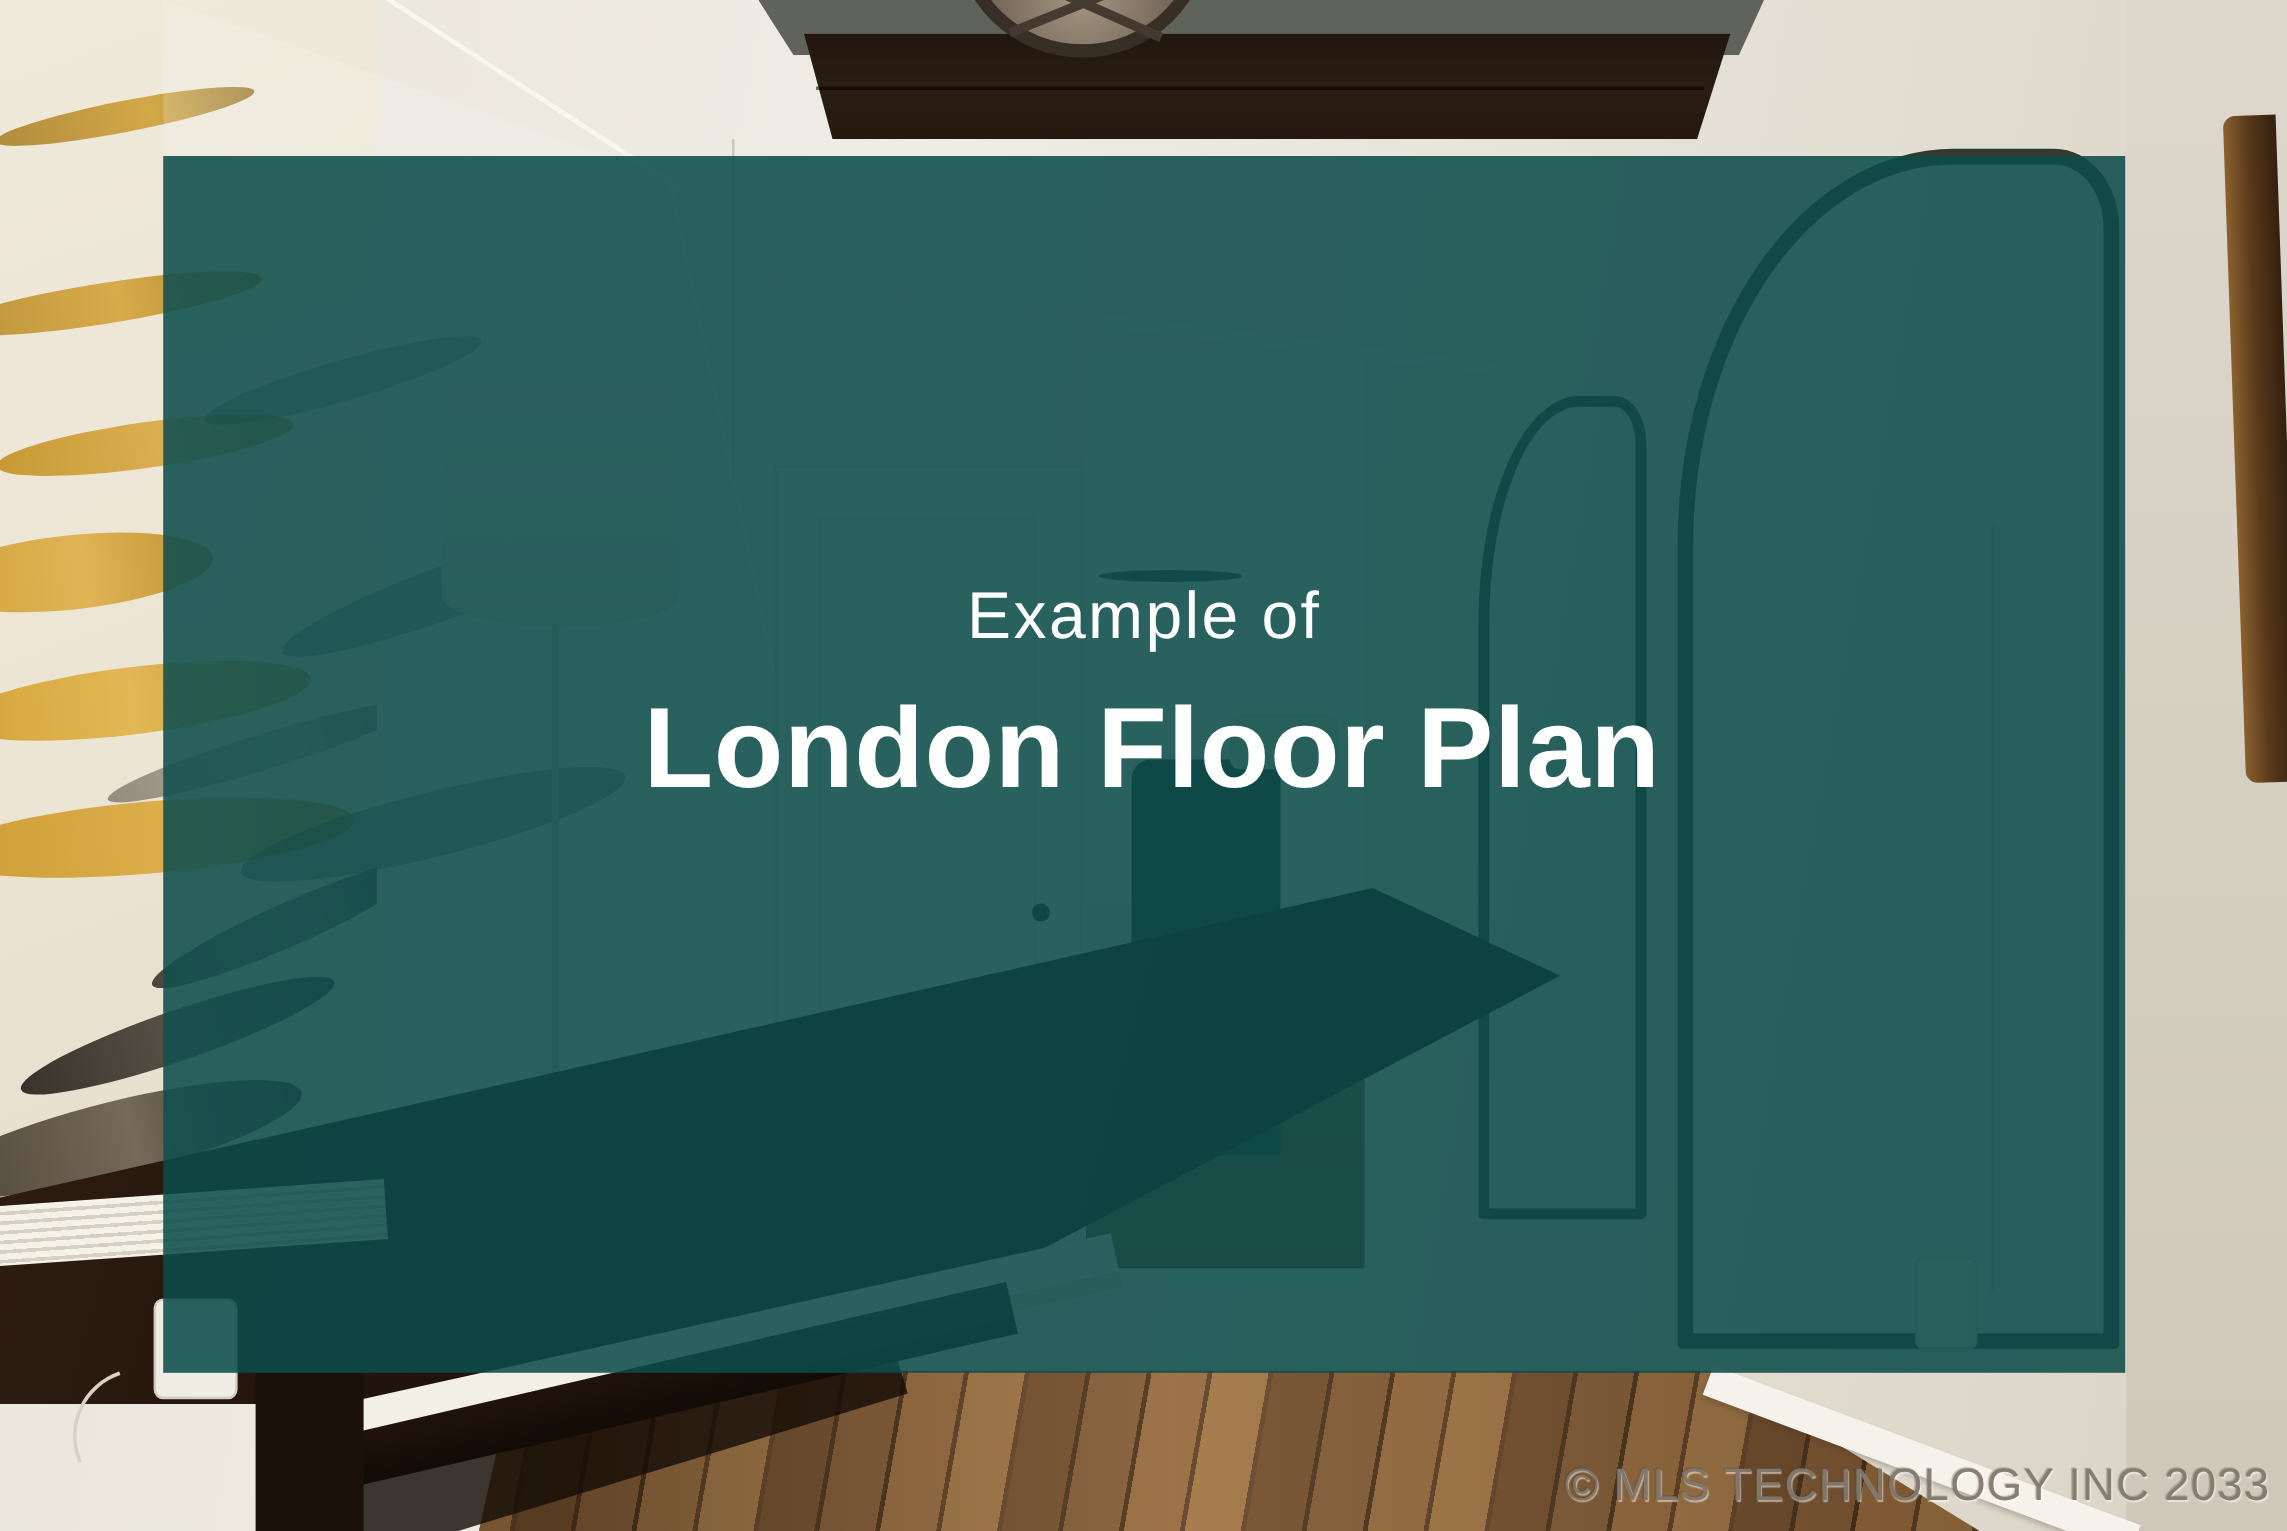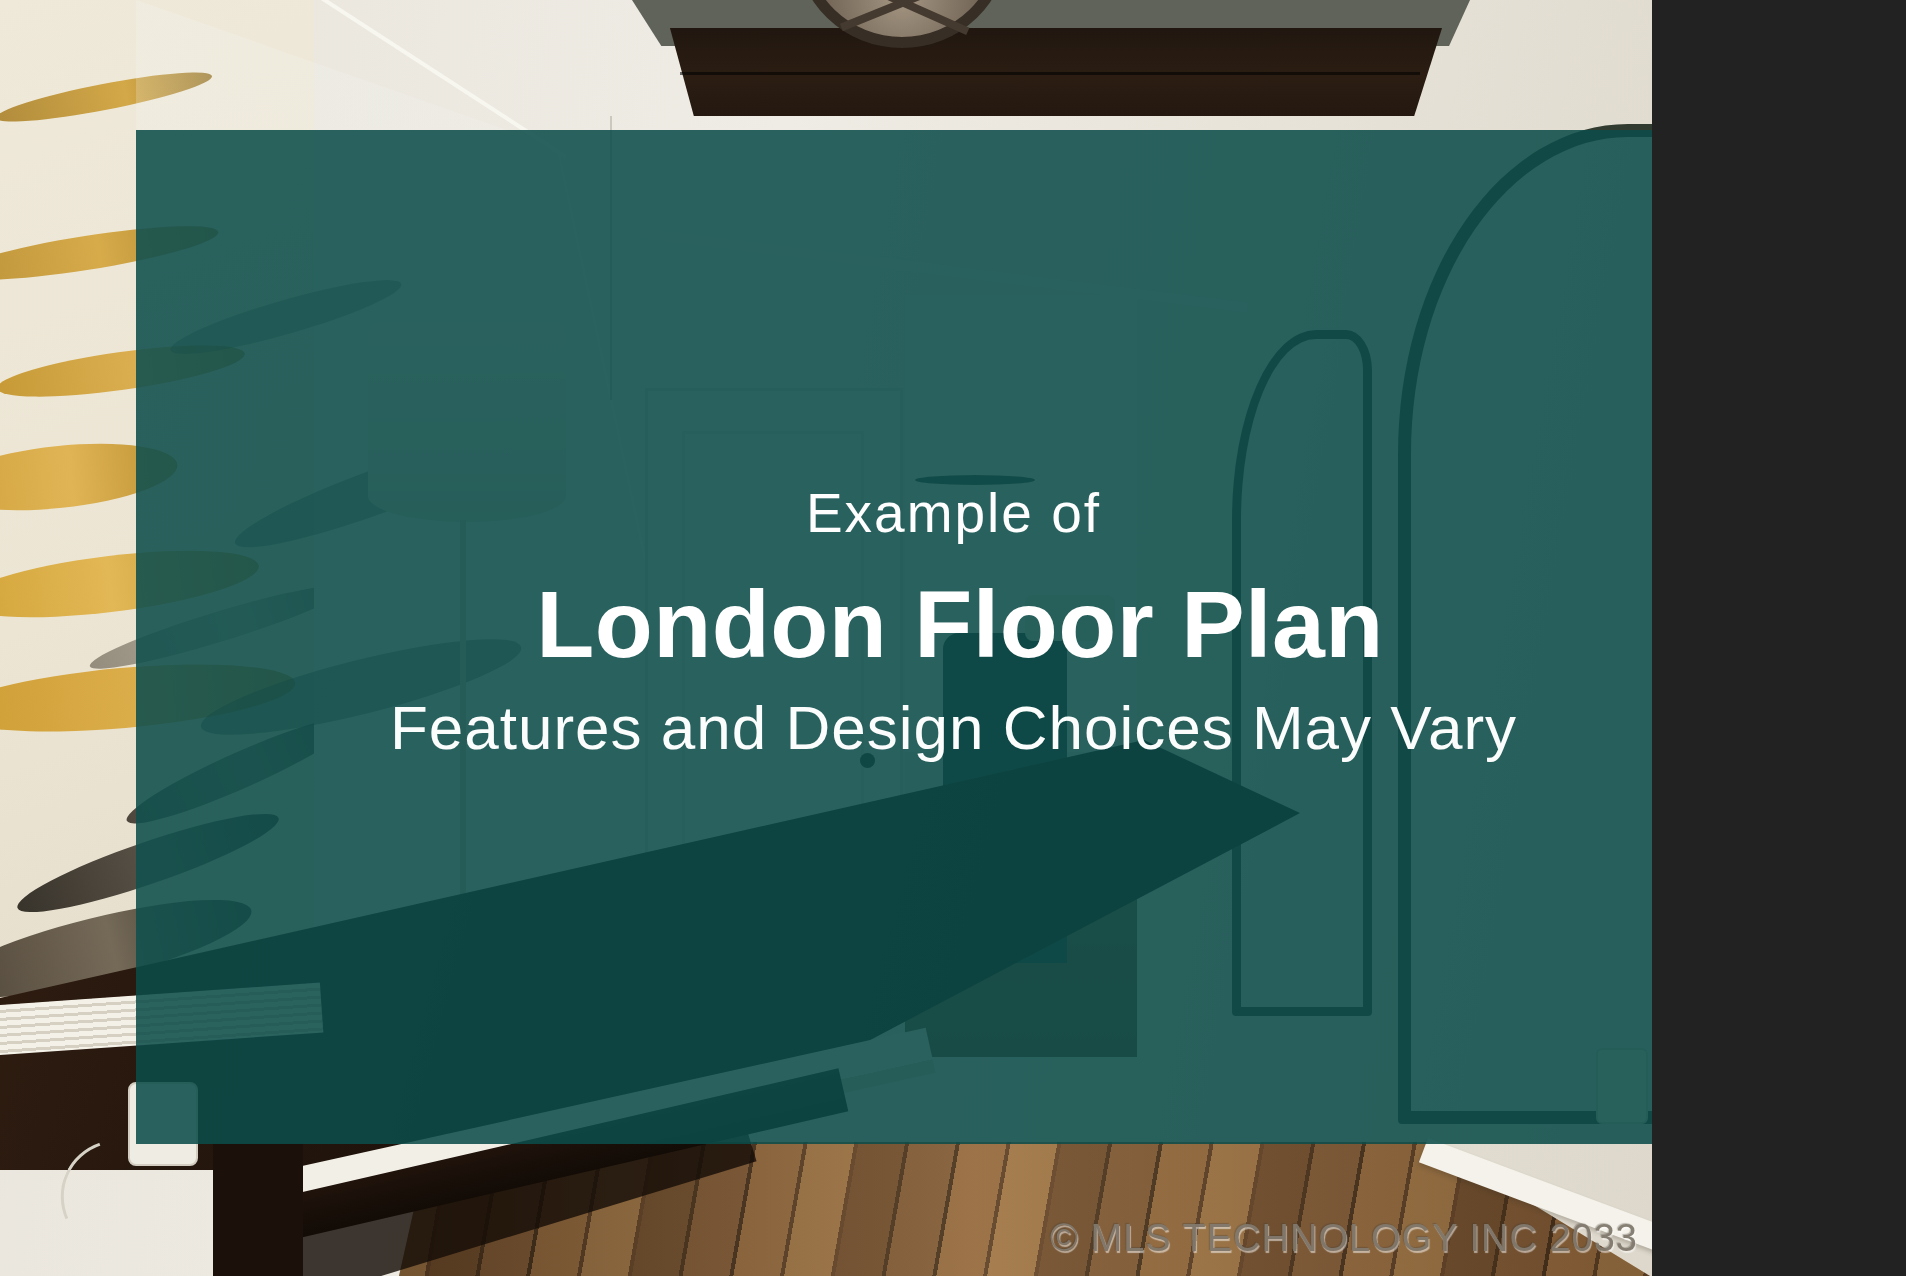--- a/index.html
+++ b/index.html
@@ -1,17 +1,17 @@
 <!DOCTYPE html>
 <html><head>
 <meta charset="utf-8">
 <style>
   html,body{margin:0;padding:0;background:#222;}
   .stage{
-    position:relative;width:1652px;height:1276px;overflow:hidden;
+    position:relative;width:1906px;height:1276px;overflow:hidden;
     font-family:"Liberation Sans",sans-serif;background:#e9e6de;
   }
   .stage *{position:absolute;box-sizing:border-box;}
 
   
   .photo{left:0;top:0;width:1906px;height:1276px;}
   .wall-base{left:0;top:0;width:1906px;height:1276px;
     background:linear-gradient(100deg,#e9e5dc 0%,#efece5 38%,#e6e1d6 66%,#d9d3c6 100%);}
   .wall-right{left:1772px;top:0;width:134px;height:1276px;
     background:linear-gradient(180deg,#ddd8cc 0%,#d5cfc2 55%,#cfc8ba 100%);}
@@ -232,17 +232,16 @@
     <div class="floor-shadow"></div>
     <div class="shelf-bar"></div>
     <div class="table-leg"></div>
     <div class="outlet-left"></div>
     <div class="cord"></div>
   </div>
 
   <div class="overlay">
     <div class="eyebrow">Example of</div>
     <h1 class="title">London Floor Plan</h1>
-    <div class="subtitle">Features and Design Choices May Vary</div>
   </div>
 
   <div class="watermark">© MLS TECHNOLOGY INC 2033</div>
 </div>
 
 </body></html>

